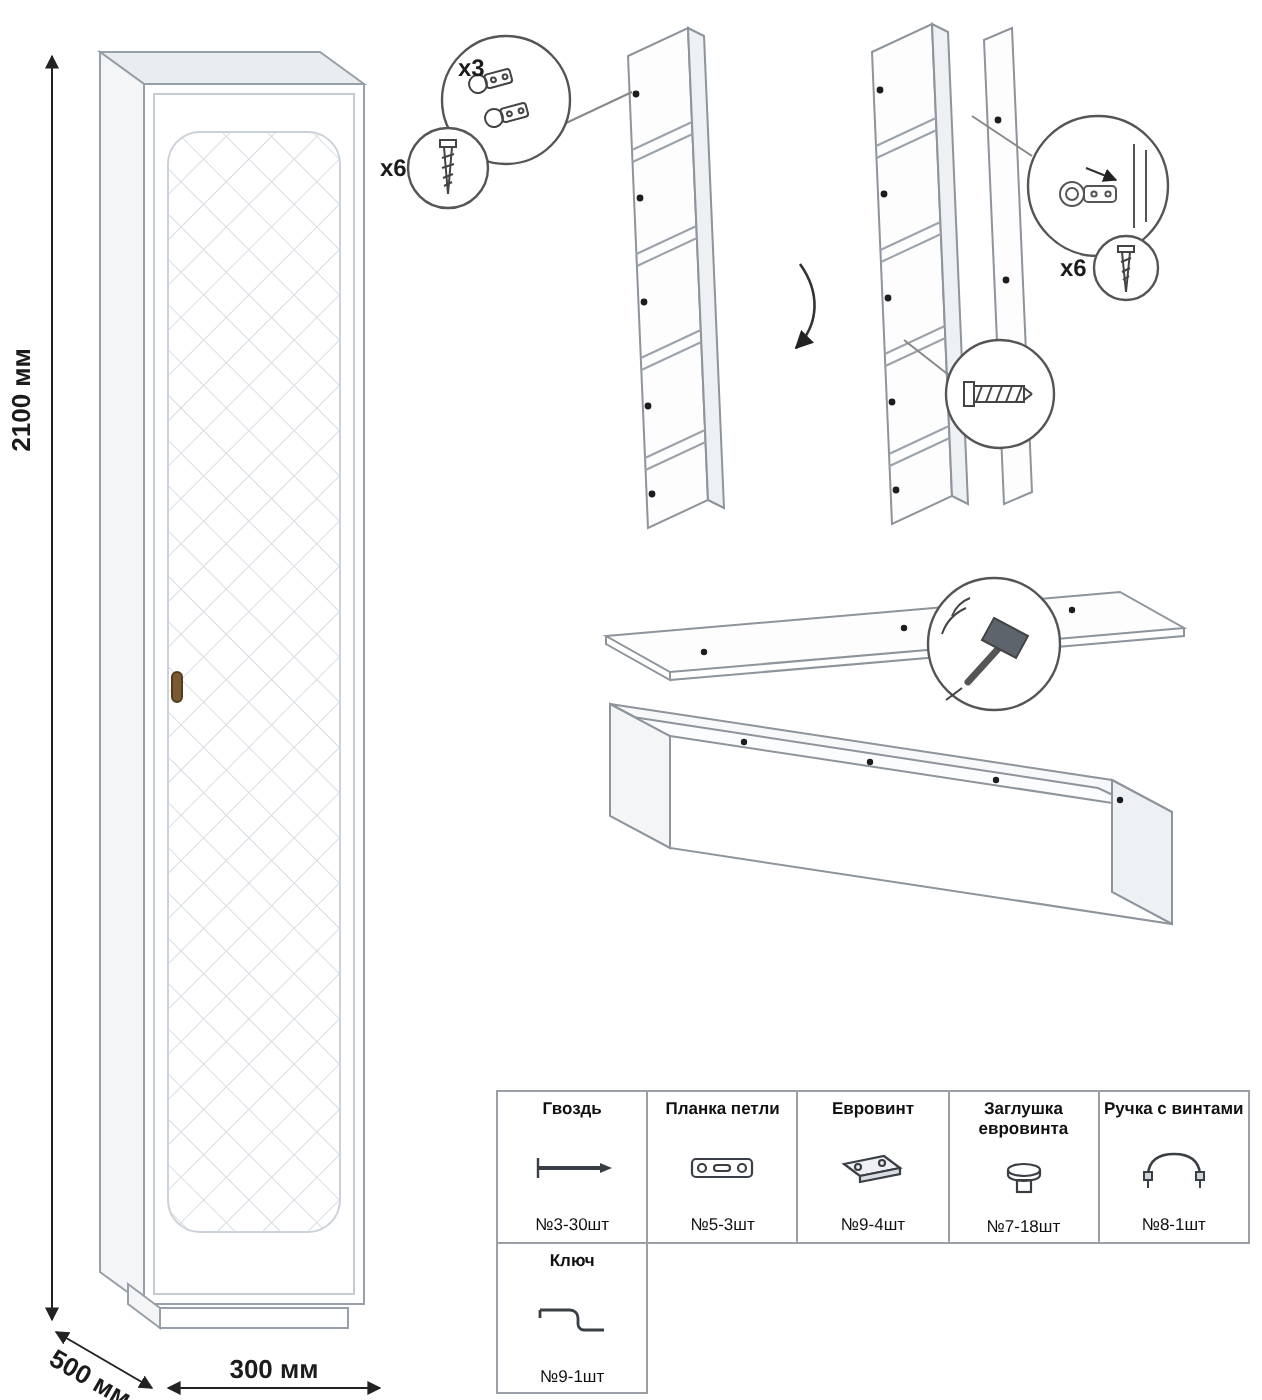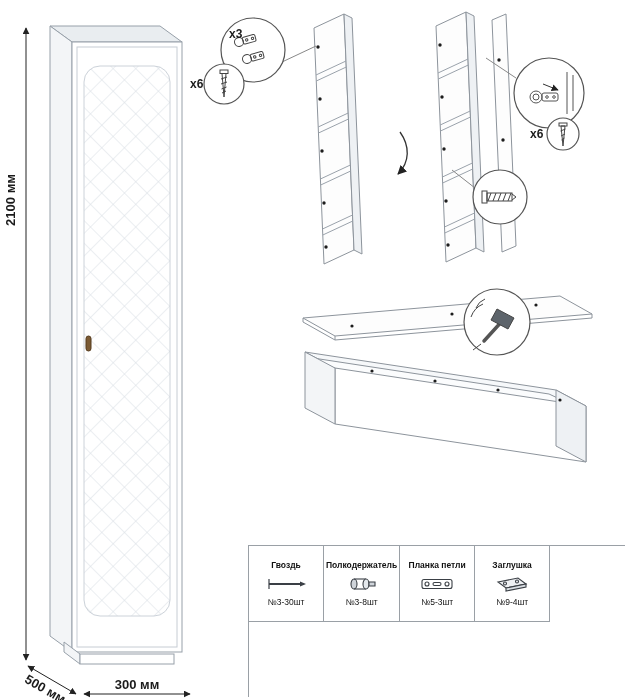--- a/index.html
+++ b/index.html
@@ -8,21 +8,21 @@
   svg text{fill:#1b1b1b;}
   .dim{font-size:13px;font-weight:bold;}
   .qty{font-size:12px;font-weight:bold;}
   .parts-table{
     position:absolute;left:248px;top:545px;width:377px;height:152px;
     display:grid;grid-template-columns:repeat(5,1fr);grid-template-rows:1fr 1fr;
     border-top:1px solid #9aa0a6;border-left:1px solid #9aa0a6;background:#fff;box-sizing:border-box;
   }
   .cell{
     border-right:1px solid #9aa0a6;border-bottom:1px solid #9aa0a6;
-    display:flex;flex-direction:column;align-items:center;justify-content:center;
+    display:flex;flex-direction:column;align-items:center;justify-content:space-between;
     padding:4px 2px 3px;box-sizing:border-box;background:#fff;
   }
   .pname{font-size:8.5px;font-weight:bold;text-align:center;line-height:1.15;color:#111;}
   .pcount{font-size:8.5px;color:#111;}
   .picon{width:44px;height:26px;flex:0 0 auto;}
   .picon *{vector-effect:non-scaling-stroke;}
 </style>
 </head>
 <body>
 
@@ -226,53 +226,71 @@
       <div class="pname">Гвоздь</div>
       <svg class="picon" viewBox="0 0 44 26" stroke="#3a3f45" fill="none" stroke-width="1.2">
         <line x1="5" y1="8" x2="5" y2="18"></line>
           <line x1="5" y1="13" x2="36" y2="13" stroke-width="2"></line>
         <polygon points="36,10.5 42,13 36,15.5" fill="#3a3f45" stroke="none"></polygon>
       </svg>
       <div class="pcount">№3-30шт</div>
     </div>
 
 
-    <div class="cell">
-      <div class="pname">Полкодержатель</div>
-      <svg class="picon" viewBox="0 0 44 26" stroke="#3a3f45" fill="none" stroke-width="1.1">
-        <ellipse cx="14" cy="13" rx="3" ry="5" fill="#cfd4da"></ellipse>
-        <line x1="14" y1="8" x2="26" y2="8"></line>
-          <line x1="14" y1="18" x2="26" y2="18"></line>
-        <ellipse cx="26" cy="13" rx="3" ry="5" fill="#e4e8ec"></ellipse>
-        <rect x="29" y="11" width="6" height="4" fill="#cfd4da"></rect>
-      </svg>
-      <div class="pcount">№3-8шт</div>
-    </div>
 
 
     <div class="cell">
       <div class="pname">Планка петли</div>
       <svg class="picon" viewBox="0 0 44 26" stroke="#3a3f45" fill="none" stroke-width="1.1">
         <rect x="7" y="8.5" width="30" height="9" rx="2"></rect>
         <circle cx="12" cy="13" r="2"></circle>
           <circle cx="32" cy="13" r="2"></circle>
         <rect x="18" y="11.5" width="8" height="3" rx="1.5"></rect>
       </svg>
       <div class="pcount">№5-3шт</div>
     </div>
 
     <div class="cell">
-      <div class="pname">Заглушка</div>
+      <div class="pname">Евровинт</div>
       <svg class="picon" viewBox="0 0 44 26" stroke="#3a3f45" fill="none" stroke-width="1.1">
         <polygon points="8,11 28,7 36,13 16,17" fill="#eef0f3"></polygon>
         <polygon points="16,17 36,13 36,16 16,20" fill="#d8dde2"></polygon>
         <circle cx="15" cy="12.5" r="1.5"></circle>
           <circle cx="27" cy="10.5" r="1.5"></circle>
       </svg>
       <div class="pcount">№9-4шт</div>
     </div>
 
-
-
+    <div class="cell">
+      <div class="pname">Заглушка евровинта</div>
+      <svg class="picon" viewBox="0 0 44 26" stroke="#3a3f45" fill="none" stroke-width="1.1">
+        <ellipse cx="22" cy="9" rx="8" ry="3"></ellipse>
+        <path d="M14,9 v2.5 a8,3 0 0 0 16,0 V9"></path>
+        <rect x="18.5" y="14" width="7" height="6"></rect>
+        <line x1="18.5" y1="20" x2="25.5" y2="20"></line>
+      </svg>
+      <div class="pcount">№7-18шт</div>
+    </div>
+
+    <div class="cell">
+      <div class="pname">Ручка с винтами</div>
+      <svg class="picon" viewBox="0 0 44 26" stroke="#3a3f45" fill="none" stroke-width="1.3">
+        <path d="M9,16 q1,-10 13,-10 q12,0 13,10"></path>
+        <rect x="7" y="15" width="4" height="4" fill="#cfd4da" stroke-width="1"></rect>
+        <rect x="33" y="15" width="4" height="4" fill="#cfd4da" stroke-width="1"></rect>
+        <line x1="9" y1="19" x2="9" y2="23" stroke-width="1"></line>
+          <line x1="35" y1="19" x2="35" y2="23" stroke-width="1"></line>
+      </svg>
+      <div class="pcount">№8-1шт</div>
+    </div>
+
+    <div class="cell">
+      <div class="pname">Ключ</div>
+      <svg class="picon" viewBox="0 0 44 26" stroke="#3a3f45" fill="none" stroke-width="1.4">
+        <path d="M6,9 h15 a4,4 0 0 1 4,4 v3 a3,3 0 0 0 3,3 h10"></path>
+        <line x1="6" y1="9" x2="6" y2="13"></line>
+      </svg>
+      <div class="pcount">№9-1шт</div>
+    </div>
 
 
   </div>
 </div>
 
 </body></html>

